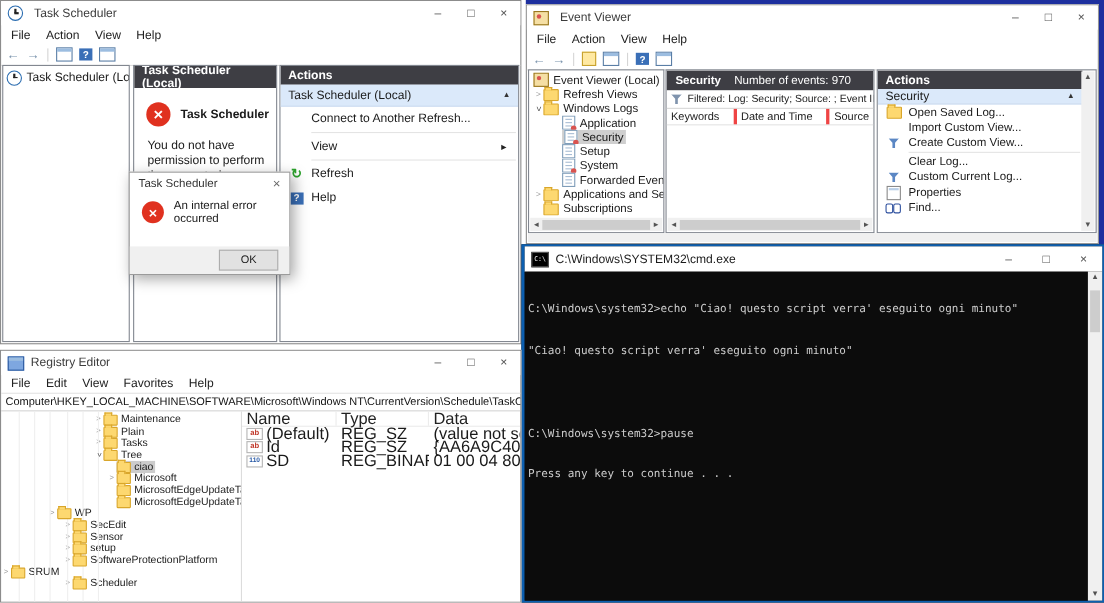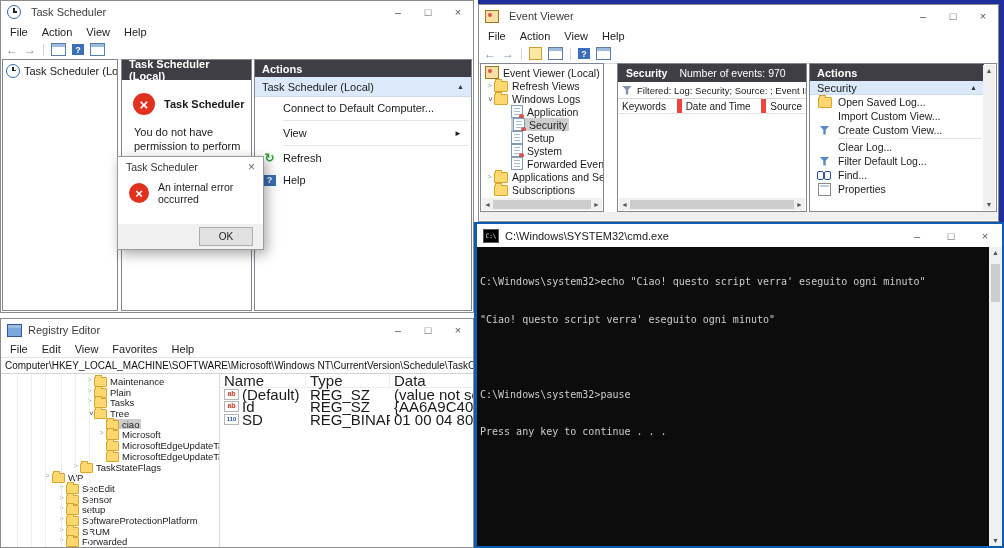--- a/index.html
+++ b/index.html
@@ -88,30 +88,30 @@
               align-items:center;justify-content:center;font-size:13px;font-weight:bold;flex:none}
   .dlg-msg{font-size:10.5px}
   .dlg-footer{position:absolute;left:0;right:0;bottom:0;height:25px;background:#f0f0f0;display:flex;
               align-items:center;justify-content:flex-end;padding-right:10px}
   .btn-ok{width:52px;height:17px;background:#e1e1e1;border:1px solid #adadad;font-size:10px;
           display:flex;align-items:center;justify-content:center}
   
   #win-ev{left:478px;top:4px;width:521px;height:218px}
   #ev-body{top:58px;bottom:9px}
   #ev-footer{position:absolute;left:1px;right:1px;bottom:1px;height:8px;background:#f0f0f0}
-  #ev-tree{width:124px;margin-right:13px;padding-top:2px}
+  #ev-tree{width:124px;margin-right:1px;padding-top:2px}
   .evrow{height:13px;display:flex;align-items:center;font-size:10.5px;white-space:nowrap;overflow:hidden}
   #ev-center{width:190px;margin-right:2px;display:flex;flex-direction:column}
   .ev-chead{height:18px;background:#3e3e44;color:#fff;font-size:10.5px;display:flex;align-items:center;
             padding:0 8px;gap:12px;flex:none}
   .ev-chead .bold{font-weight:bold}
   .filterbar{height:16px;border-bottom:1px solid #d8d8d8;display:flex;align-items:center;font-size:9.5px;
              color:#1a1a1a;padding:0 4px;gap:5px;white-space:nowrap;overflow:hidden;flex:none}
   .cols{height:14px;display:flex;font-size:10px;border-bottom:1px solid #e3e3e3;flex:none}
-  .col{padding:0 4px;border-right:5px solid #ef4444;display:flex;align-items:center;box-sizing:border-box}
+  .col{padding:0 4px;border-right:3px solid #ef4444;display:flex;align-items:center;box-sizing:border-box}
   #ev-actions{flex:1;display:flex;flex-direction:column;padding-right:12px}
   #ev-actions .paneheader{height:17px}
   #ev-actions .act-section{height:13px}
   .ev-act{height:14px;font-size:10.5px}
   
   #win-cmd{left:474px;top:222px;width:530px;height:326px;background:#0c0c0c;border:2px solid #0c5fb0;
            border-left-width:3px;box-sizing:border-box;position:absolute}
   .cmd-title{height:23px;background:#fff;display:flex;align-items:center;padding-left:6px;font-size:11px}
   .cmd-ico{width:14px;height:12px;background:#000;border:1px solid #555;color:#eee;font-size:6px;
            display:flex;align-items:center;justify-content:center;flex:none;
@@ -124,21 +124,21 @@
               flex-direction:column;align-items:center;justify-content:space-between;font-size:7px;color:#505050;padding:2px 0}
   .cmd-thumb{position:absolute;right:2px;top:40px;width:9px;height:38px;background:#cdcdcd}
   
   #win-reg{left:0;top:318px;width:474px;height:230px;z-index:5}
   #win-reg .menubar{height:16px}
   .addrbar{height:15px;border-top:1px solid #e3e3e3;border-bottom:1px solid #d5d5d5;font-size:10px;
            display:flex;align-items:center;padding-left:4px;color:#111;white-space:nowrap;overflow:hidden}
   #reg-body{position:absolute;left:0;right:0;top:55px;bottom:0;display:flex}
   #reg-tree{width:218px;border-right:1px solid #dcdcdc;position:relative;overflow:hidden;padding-top:2px}
   .gl{position:absolute;top:0;bottom:0;width:1px;background:#efefef}
-  .rrow{height:10.7px;display:flex;font-size:9.5px;white-space:nowrap}
+  .rrow{height:10.7px;display:flex;align-items:center;font-size:9.5px;white-space:nowrap}
   .rrow .chev{font-size:7px}
   .rrow .folder{width:11px;height:8px;margin-right:3px;margin-top:1px}
   .rrow .hl{background:#cccccc;padding:0 2px 0 0}
   #reg-values{flex:1;display:flex;flex-direction:column;font-size:15px;overflow:hidden}
   .vcols{display:flex;height:13px;border-bottom:1px solid #ececec;color:#222;flex:none}
   .vcol{padding:0 4px;border-right:1px solid #ececec;display:flex;align-items:center;box-sizing:border-box}
   .vrow{display:flex;height:12.5px;align-items:center}
   .vcell{padding:0 4px;display:flex;align-items:center;box-sizing:border-box;overflow:hidden;white-space:nowrap}
   .abico{width:13px;height:9px;border:1px solid #b5b5b5;background:#fff;color:#c0392b;font-size:7px;
          line-height:8px;text-align:center;flex:none;margin-right:3px;font-weight:bold}
@@ -196,21 +196,21 @@
       <div class="err-msg">You do not have permission to perform the requested operation.</div>
     </div>
     <div class="pane" id="ts-actions">
       <div class="paneheader">Actions</div>
       <div class="act-section">
         <span>Task Scheduler (Local)</span>
         <span class="act-caret">▲</span>
       </div>
       <div class="act-item ts-act">
         <span class="act-icon"></span>
-        <span>Connect to Default Computer...</span>
+        <span>Connect to Another Refresh...</span>
       </div>
       <div class="act-sep"></div>
       <div class="act-item ts-act">
         <span class="act-icon"></span>
         <span>View</span>
         <span class="act-sub">►</span>
       </div>
       <div class="act-sep"></div>
       <div class="act-item ts-act">
         <span class="act-icon refreshico">↻</span>
@@ -364,33 +364,33 @@
       </div>
       <div class="act-sep"></div>
       <div class="act-item ev-act">
         <span class="act-icon"></span>
         <span>Clear Log...</span>
       </div>
       <div class="act-item ev-act">
         <span class="act-icon">
             <span class="funnel blue"></span>
           </span>
-        <span>Filter Default Log...</span>
+        <span>Custom Current Log...</span>
+      </div>
+      <div class="act-item ev-act">
+        <span class="act-icon">
+            <span class="propico"></span>
+          </span>
+        <span>Properties</span>
       </div>
       <div class="act-item ev-act">
         <span class="act-icon">
             <span class="findico"></span>
           </span>
         <span>Find...</span>
-      </div>
-      <div class="act-item ev-act">
-        <span class="act-icon">
-            <span class="propico"></span>
-          </span>
-        <span>Properties</span>
       </div>
       <div class="vscroll">
         <span>▲</span>
         <span>▼</span>
       </div>
     </div>
   </div>
   <div id="ev-footer"></div>
 </div>
 
@@ -479,25 +479,20 @@
       <div class="rrow" style="padding-left:96px">
         <span class="chev none"></span>
         <span class="folder"></span>
         <span>MicrosoftEdgeUpdateTask</span>
       </div>
       <div class="rrow" style="padding-left:96px">
         <span class="chev none"></span>
         <span class="folder"></span>
         <span>MicrosoftEdgeUpdateTask</span>
       </div>
-      <div class="rrow" style="padding-left:70px">
-        <span class="chev"></span>
-        <span class="folder"></span>
-        <span>TaskStateFlags</span>
-      </div>
       <div class="rrow" style="padding-left:42px">
         <span class="chev"></span>
         <span class="folder"></span>
         <span>WP</span>
       </div>
       <div class="rrow" style="padding-left:56px">
         <span class="chev"></span>
         <span class="folder"></span>
         <span>SecEdit</span>
       </div>
@@ -509,29 +504,29 @@
       <div class="rrow" style="padding-left:56px">
         <span class="chev"></span>
         <span class="folder"></span>
         <span>setup</span>
       </div>
       <div class="rrow" style="padding-left:56px">
         <span class="chev"></span>
         <span class="folder"></span>
         <span>SoftwareProtectionPlatform</span>
       </div>
+      <div class="rrow" style="">
+        <span class="chev"></span>
+        <span class="folder"></span>
+        <span>SRUM</span>
+      </div>
       <div class="rrow" style="padding-left:56px">
         <span class="chev"></span>
         <span class="folder"></span>
-        <span>SRUM</span>
-      </div>
-      <div class="rrow" style="padding-left:56px">
-        <span class="chev"></span>
-        <span class="folder"></span>
-        <span>Forwarded</span>
+        <span>Scheduler</span>
       </div>
     </div>
     <div id="reg-values">
       <div class="vcols">
         <span class="vcol" style="width:86px">Name</span>
         <span class="vcol" style="width:84px">Type</span>
         <span class="vcol" style="flex:1;border-right:none">Data</span>
       </div>
       <div class="vrow">
         <span class="vcell" style="width:86px">

